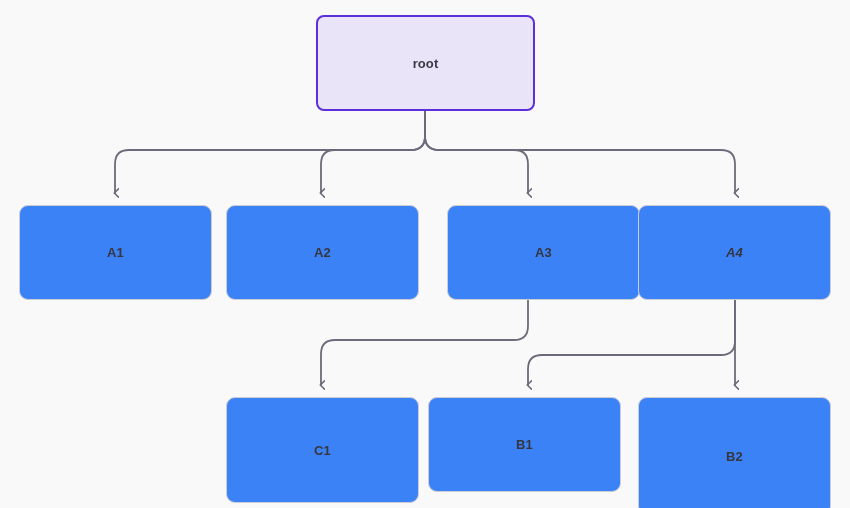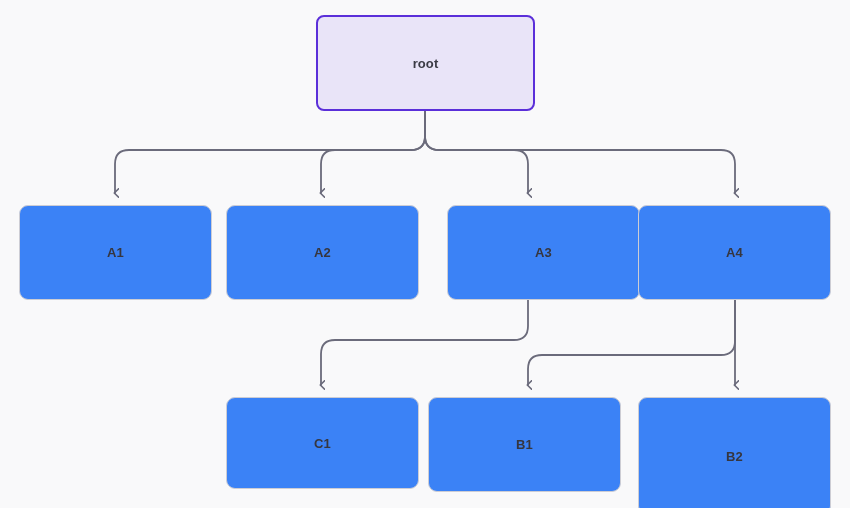--- a/index.html
+++ b/index.html
@@ -95,25 +95,25 @@
   </div>
 
   <div class="node" style="left:226px; top:205px; width:193px; height:95px;justify-content:center;">
     <span class="node-label">A2</span>
   </div>
 
   <div class="node" style="left:432px; top:205px; width:193px; height:95px;margin-left:15px;">
     <span class="node-label">A3</span>
   </div>
 
-  <div class="node" style="left:638px; top:205px; width:193px; height:95px;">
+  <div class="node" style="left:638px; top:205px; width:193px; height:95px;font-style:italic;">
     <span class="node-label">A4</span>
   </div>
 
-  <div class="node" style="left:226px; top:397px; width:193px; height:92px;">
+  <div class="node" style="left:226px; top:397px; width:193px; height:106px;">
     <span class="node-label">C1</span>
   </div>
 
   <div class="node" style="left:428px; top:397px; width:193px; height:95px;">
     <span class="node-label">B1</span>
   </div>
 
   <div class="node" style="left:638px; top:397px; width:193px; height:118px;">
     <span class="node-label">B2</span>
   </div>

